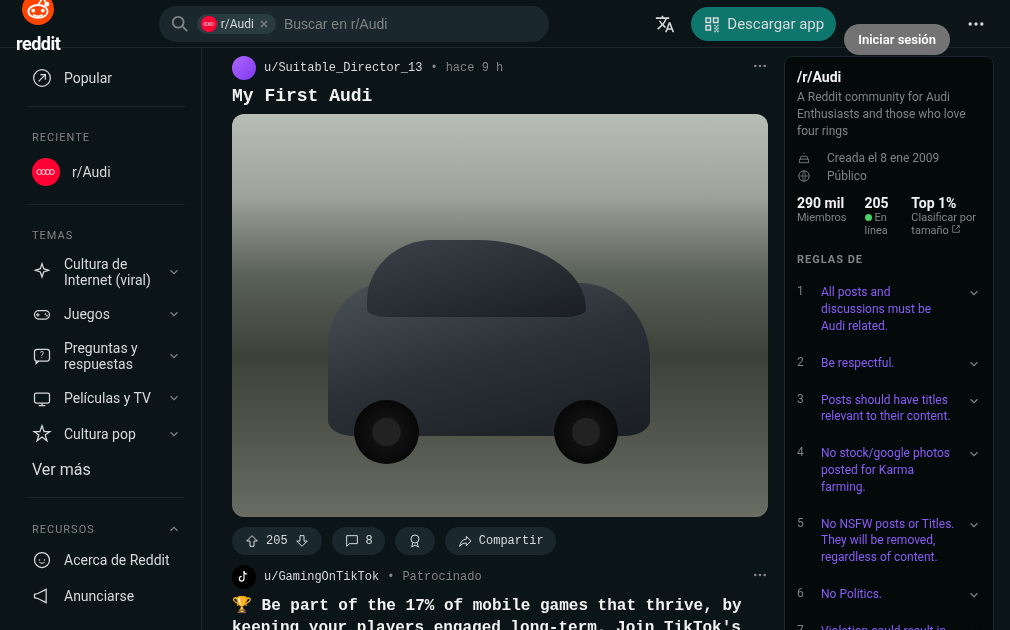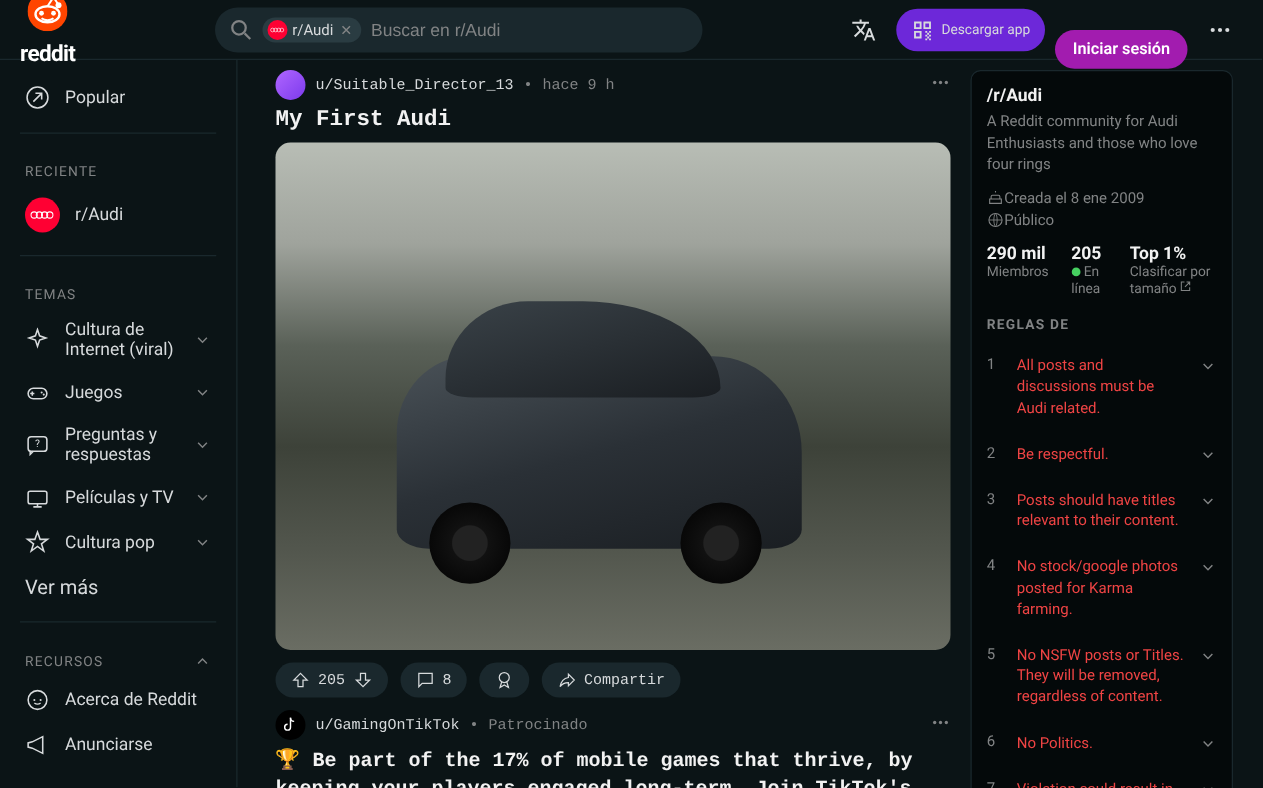--- a/index.html
+++ b/index.html
@@ -63,40 +63,40 @@
 .header-right { display: flex; align-items: center; gap: 8px; }
 .icon-btn {
   width: 36px; height: 36px;
   display: flex; align-items: center; justify-content: center;
   border-radius: 50%;
   cursor: pointer;
 }
 .icon-btn svg { width: 20px; height: 20px; fill: #d7dadc; }
 .pill-btn {
   display: flex; align-items: center; gap: 6px;
-  background: #6d28d9;
+  background: #0f766e;
   border-radius: 18px;
   padding: 8px 12px;
-  font-size: 11px;
+  font-size: 15px;
   cursor: pointer;
   color: #d7dadc;
 }
 .pill-btn svg { width: 18px; height: 18px; fill: #d7dadc; }
 .login-btn {
-  background: #a21caf;
+  background: #737373;
   color: #fff;
   border-radius: 18px;
   padding: 8px 14px;
   font-size: 13px;
   font-weight: 600;
   cursor: pointer;
   margin-top: 32px;
 }
 
-.layout { display: flex; height: calc(100% - 48px); }
+.layout { display: flex; height: calc(100% - 48px); margin-left: 12px; }
 .sidebar {
   width: 190px;
   padding: 12px 8px;
   overflow-y: auto;
   border-right: 1px solid #1a282d;
 }
 .sidebar::-webkit-scrollbar { width: 6px; }
 .sidebar::-webkit-scrollbar-thumb { background: #2a3c42; border-radius: 3px; }
 .nav-item {
   display: flex; align-items: center; gap: 12px;
@@ -201,35 +201,35 @@
 
 .rail { width: 210px; font-size: 12px; }
 .rail-box {
   background: #04090a;
   border-radius: 8px;
   padding: 12px;
   border: 1px solid #1a282d;
 }
 .rail-title { font-weight: 700; font-size: 14px; color: #f2f2f2; margin-bottom: 4px; }
 .rail-desc { color: #818384; margin-bottom: 12px; line-height: 1.4; }
-.meta-row { display: flex; align-items: center; gap: 0; color: #818384; margin-bottom: 4px; }
+.meta-row { display: flex; align-items: center; gap: 16px; color: #818384; margin-bottom: 4px; }
 .meta-row svg { width: 14px; height: 14px; fill: #818384; }
 .stats { display: flex; gap: 18px; margin-top: 12px; }
 .stat-v { font-weight: 700; font-size: 14px; color: #f2f2f2; }
 .stat-l { color: #818384; font-size: 11px; }
 .online-dot { display: inline-block; width: 7px; height: 7px; background: #46d160; border-radius: 50%; margin-right: 3px; }
 .ext { width: 10px; height: 10px; fill: #818384; margin-left: 2px; }
 .rules-head { color: #818384; font-size: 11px; letter-spacing: 1px; margin: 16px 0 8px; font-weight: bold; }
 .rule {
   display: flex; align-items: flex-start; gap: 12px;
   padding: 10px 0;
   cursor: pointer;
 }
 .rule-num { color: #818384; width: 12px; flex-shrink: 0; }
-.rule-text { flex: 1; color: #ef4444; line-height: 1.4; }
+.rule-text { flex: 1; color: #8b5cf6; line-height: 1.4; }
 .rule svg { width: 14px; height: 14px; fill: #818384; flex-shrink: 0; margin-top: 2px; }
 </style>
 </head>
 <body>
 
 <div class="header">
   <div class="logo">
     <svg class="logo-icon" viewBox="0 0 20 20">
         <circle cx="10" cy="10" r="10" fill="#ff4500"></circle>
         <circle cx="7" cy="11" r="1.2" fill="#fff"></circle>

